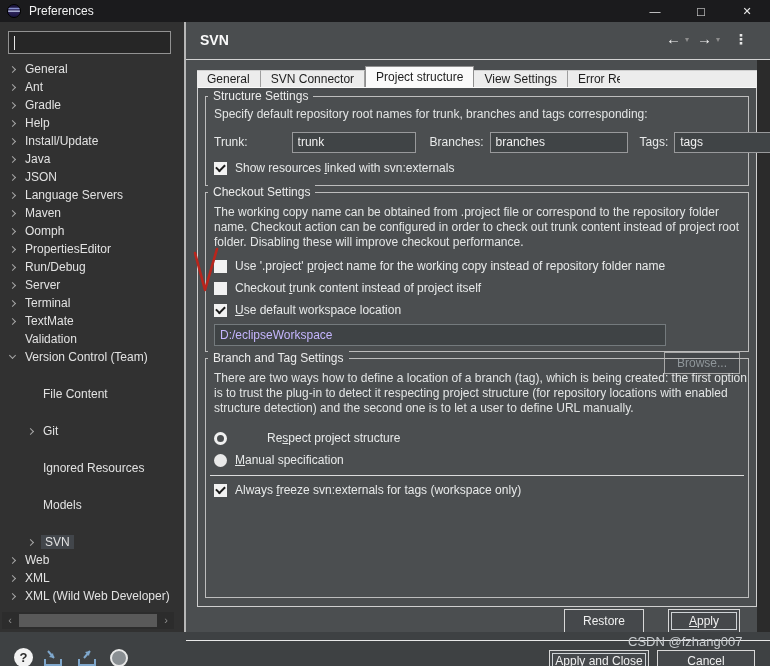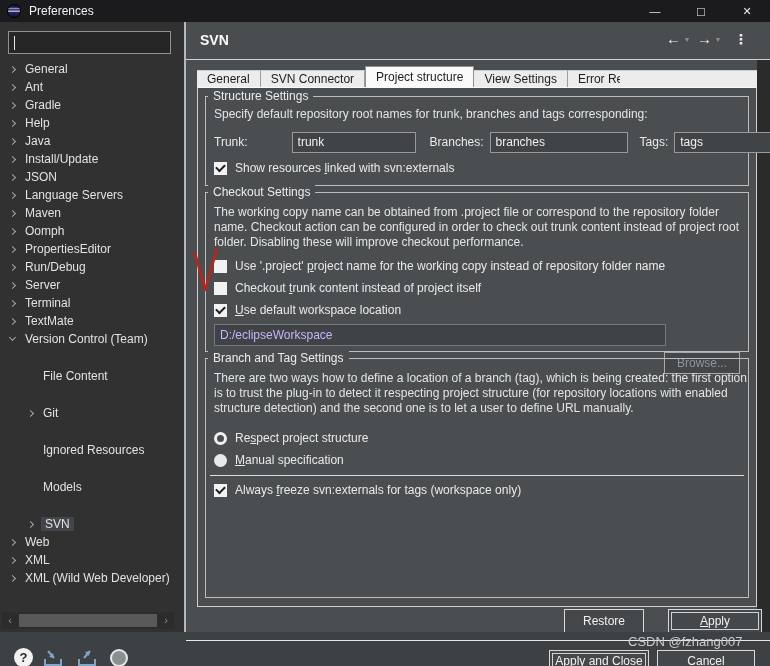--- a/index.html
+++ b/index.html
@@ -73,21 +73,21 @@
   .g3{left:205px;top:358px;width:544px;height:240px;}
   .radio-row{position:absolute;left:8px;display:flex;align-items:center;font-size:12px;}
   .radio{width:13px;height:13px;border-radius:50%;margin-right:8px;flex:none;}
   .radio.sel{border:3.5px solid #f0f0f0;background:transparent;}
   .radio.unsel{background:#e9e9e9;}
   .hsep{position:absolute;left:4px;right:4px;top:116px;border-top:1px solid #dcdcdc;}
 
   
   .btn{position:absolute;background:#45484b;border:1px solid #d8d8d8;color:#f0f0f0;font-size:12px;text-align:center;}
   .btn-restore{left:564px;top:609px;width:80px;height:24px;line-height:22px;}
-  .btn-apply{left:668px;top:609px;width:94px;height:24px;line-height:22px;box-shadow:inset 0 0 0 2px #45484b, inset 0 0 0 3px #cfd3d6;}
+  .btn-apply{left:668px;top:609px;width:72px;height:24px;line-height:22px;box-shadow:inset 0 0 0 2px #45484b, inset 0 0 0 3px #cfd3d6;}
   .bottom-strip{position:absolute;left:0;top:632px;width:770px;height:34px;background:#3e4143;}
   .bottom-sep{position:absolute;left:186px;top:640px;width:584px;height:1px;background:#e8e8e8;}
   .btn-apply-close{left:549px;top:650px;width:100px;height:24px;line-height:20px;box-shadow:inset 0 0 0 2px #45484b, inset 0 0 0 3px #cfd3d6;z-index:3;}
   .btn-cancel{left:657px;top:650px;width:98px;height:24px;line-height:20px;z-index:3;}
   .watermark{position:absolute;left:628px;top:634px;font-size:13px;color:#c9cdd0;z-index:2;white-space:nowrap;}
 
   
   .help-icon{position:absolute;left:14px;top:648px;width:19px;height:19px;border-radius:50%;background:#f2f2f2;color:#2a2a2a;font-weight:bold;font-size:13px;text-align:center;line-height:19px;}
   .io-icon{position:absolute;top:650px;}
   .rec-icon{position:absolute;left:110px;top:649px;width:18px;height:18px;border-radius:50%;border:2.5px solid #e8e8e8;background:#8a8f93;}
@@ -136,30 +136,30 @@
           <span class="tree-label">Gradle</span>
         </div>
 
         <div class="tree-item state-collapsed">
           <span class="chev"></span>
           <span class="tree-label">Help</span>
         </div>
 
         <div class="tree-item state-collapsed">
           <span class="chev"></span>
+          <span class="tree-label">Install/Update</span>
+        </div>
+
+        <div class="tree-item state-collapsed">
+          <span class="chev"></span>
           <span class="tree-label">Java</span>
         </div>
 
         <div class="tree-item state-collapsed">
           <span class="chev"></span>
-          <span class="tree-label">Install/Update</span>
-        </div>
-
-        <div class="tree-item state-collapsed">
-          <span class="chev"></span>
           <span class="tree-label">JSON</span>
         </div>
 
         <div class="tree-item state-collapsed">
           <span class="chev"></span>
           <span class="tree-label">Language Servers</span>
         </div>
 
         <div class="tree-item state-collapsed">
           <span class="chev"></span>
@@ -189,20 +189,24 @@
         <div class="tree-item state-collapsed">
           <span class="chev"></span>
           <span class="tree-label">Terminal</span>
         </div>
 
         <div class="tree-item state-collapsed">
           <span class="chev"></span>
           <span class="tree-label">TextMate</span>
         </div>
 
+        <div class="tree-item state-none">
+          <span class="chev"></span>
+          <span class="tree-label">Validation</span>
+        </div>
 
         <div class="tree-item state-expanded">
           <span class="chev"></span>
           <span class="tree-label">Version Control (Team)</span>
         </div>
 
         <div class="tree-item state-none indent-1">
           <span class="chev"></span>
           <span class="tree-label">File Content</span>
         </div>
@@ -312,21 +316,21 @@
     </div>
     <div class="path-row">
       <input class="dinput" disabled="" value="D:/eclipseWorkspace" style="">
       <div class="browse-btn">Browse...</div>
     </div>
   </div>
 
   <div class="group g3">
     <div class="legend">Branch and Tag Settings</div>
     <div class="desc" style="top:12px;width:534px;">There are two ways how to define a location of a branch (tag), which is being created: the first option is to trust the plug-in to detect it respecting project structure (for repository locations with enabled structure detection) and the second one is to let a user to define URL manually.</div>
-    <div class="radio-row" style="top:72px;">
+    <div class="radio-row" style="top:72px;gap:32px;">
       <span class="radio sel"></span>
       <span><span>Re</span><span style="text-decoration: underline;">s</span><span>pect project structure</span></span>
     </div>
     <div class="radio-row" style="top:94px;">
       <span class="radio unsel"></span>
       <span><span></span><span style="text-decoration: underline;">M</span><span>anual specification</span></span>
     </div>
     <div class="hsep"></div>
     <div class="cb-row" style="top:124px;">
       <span class="cb checked"></span>

